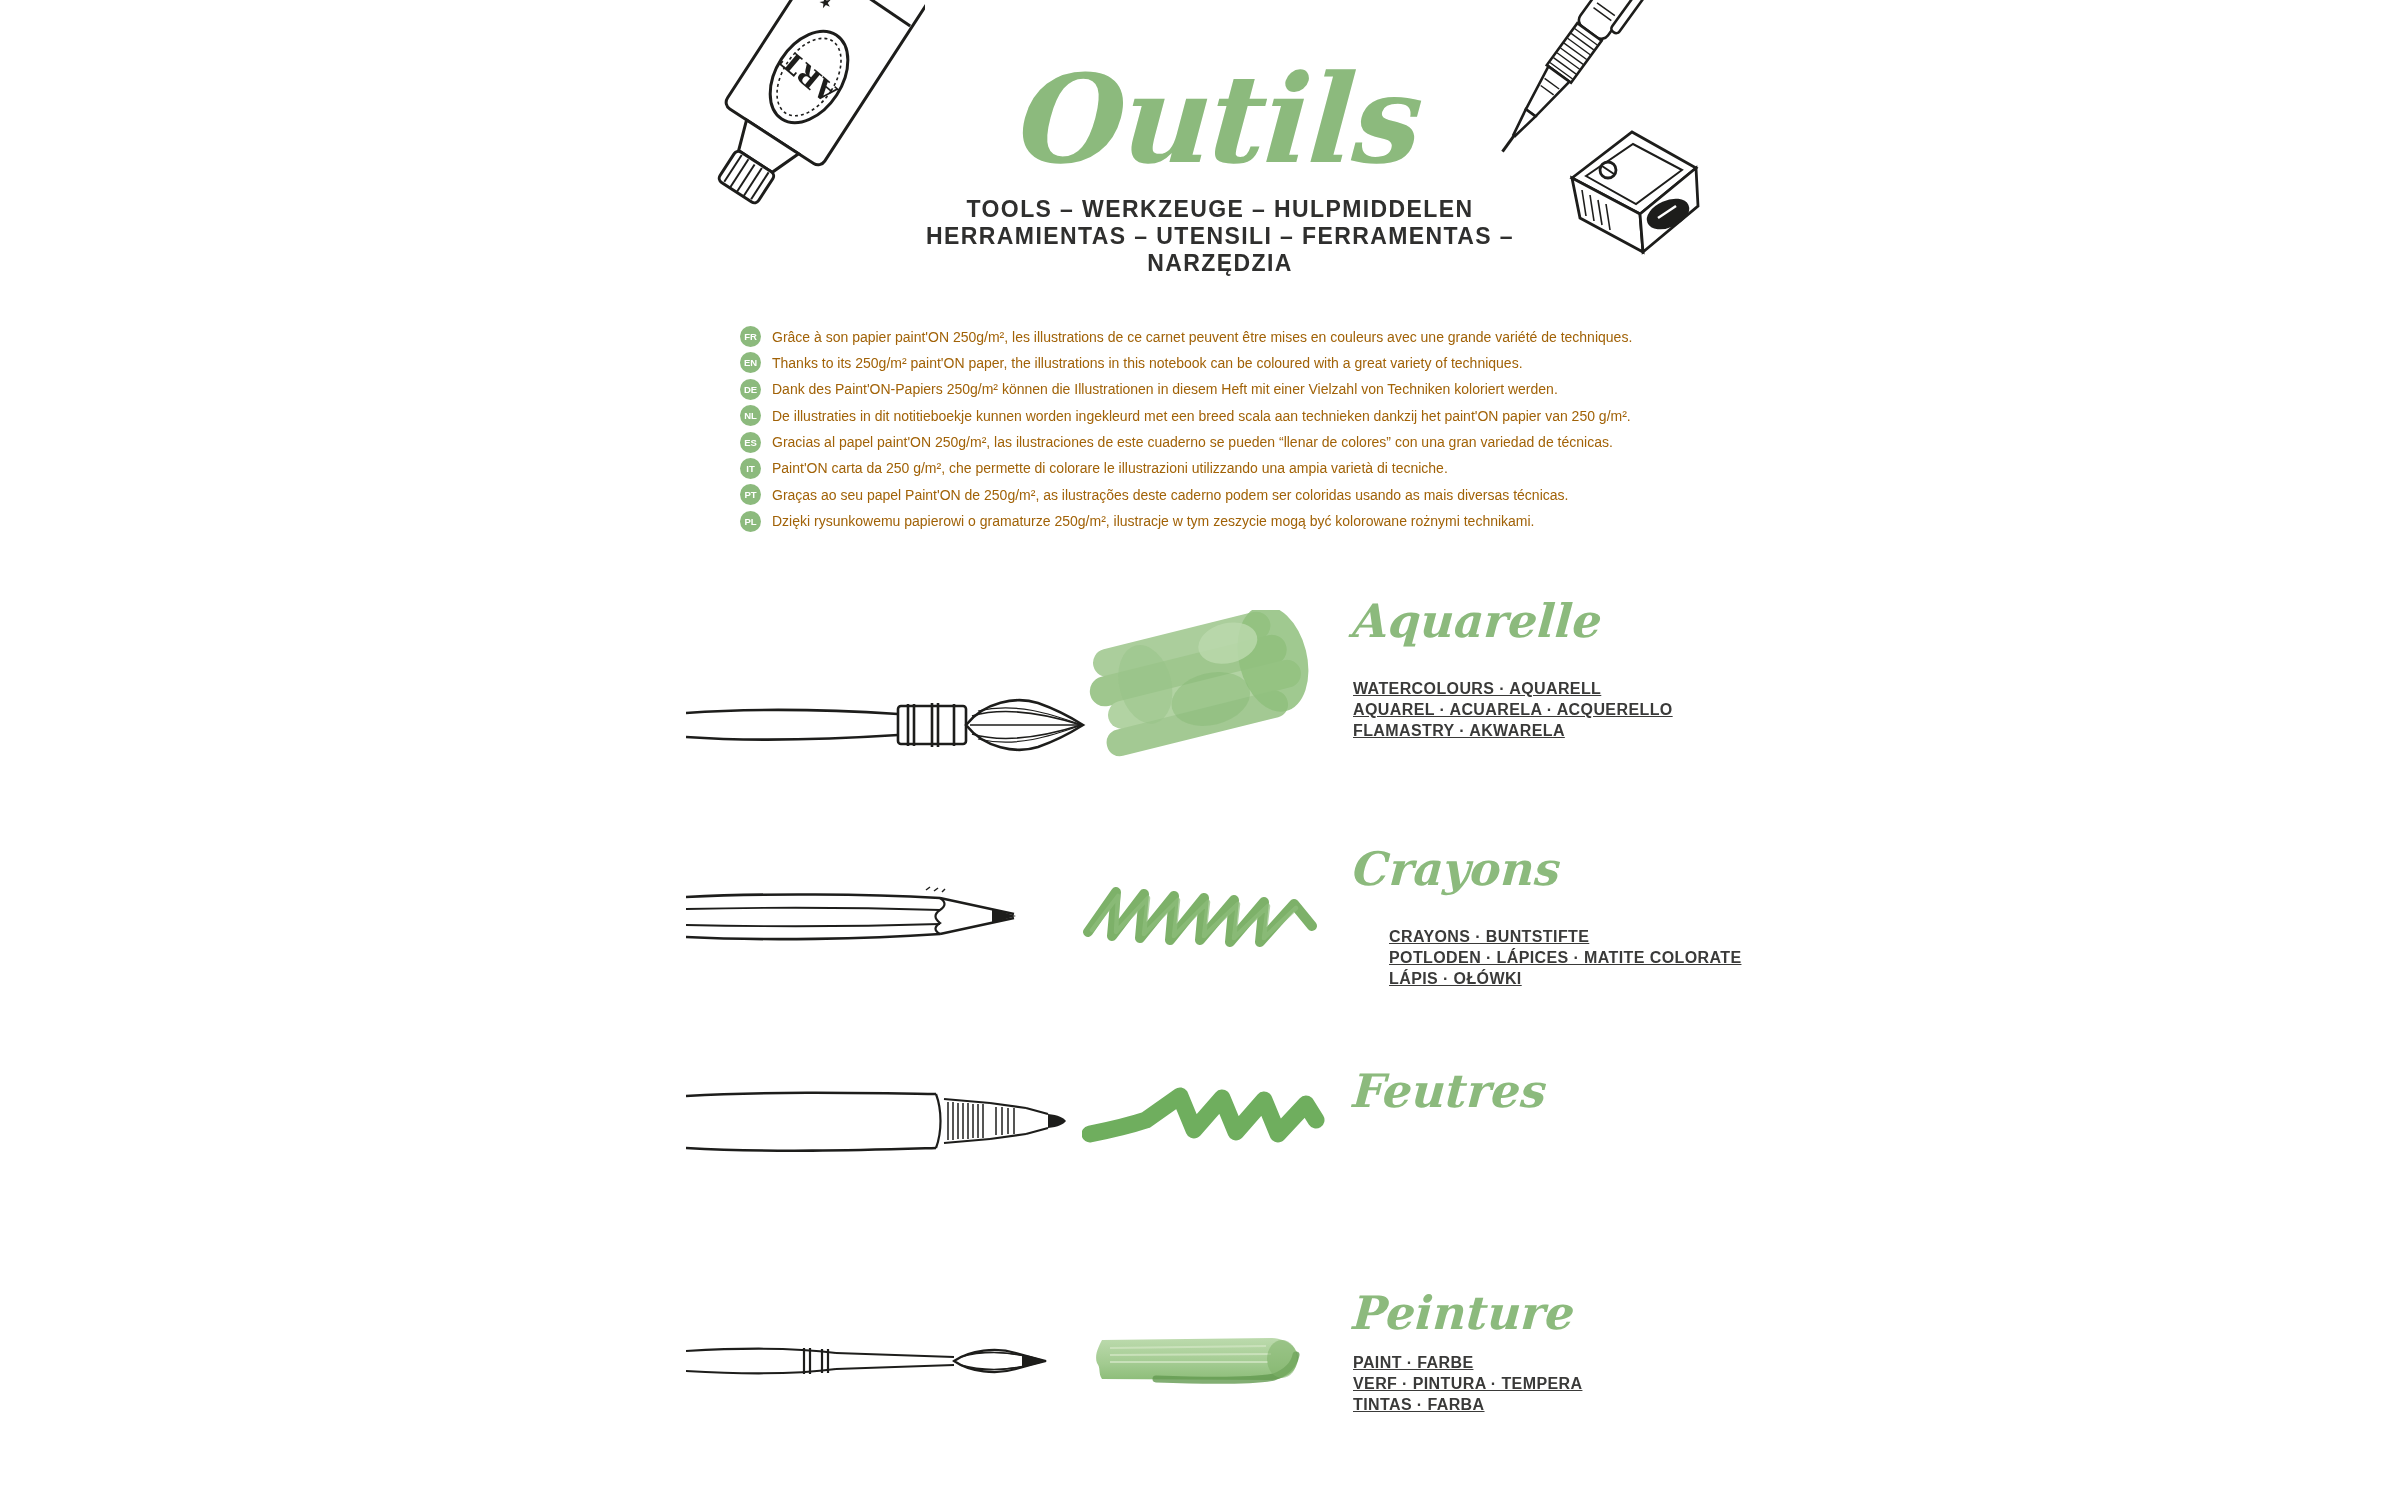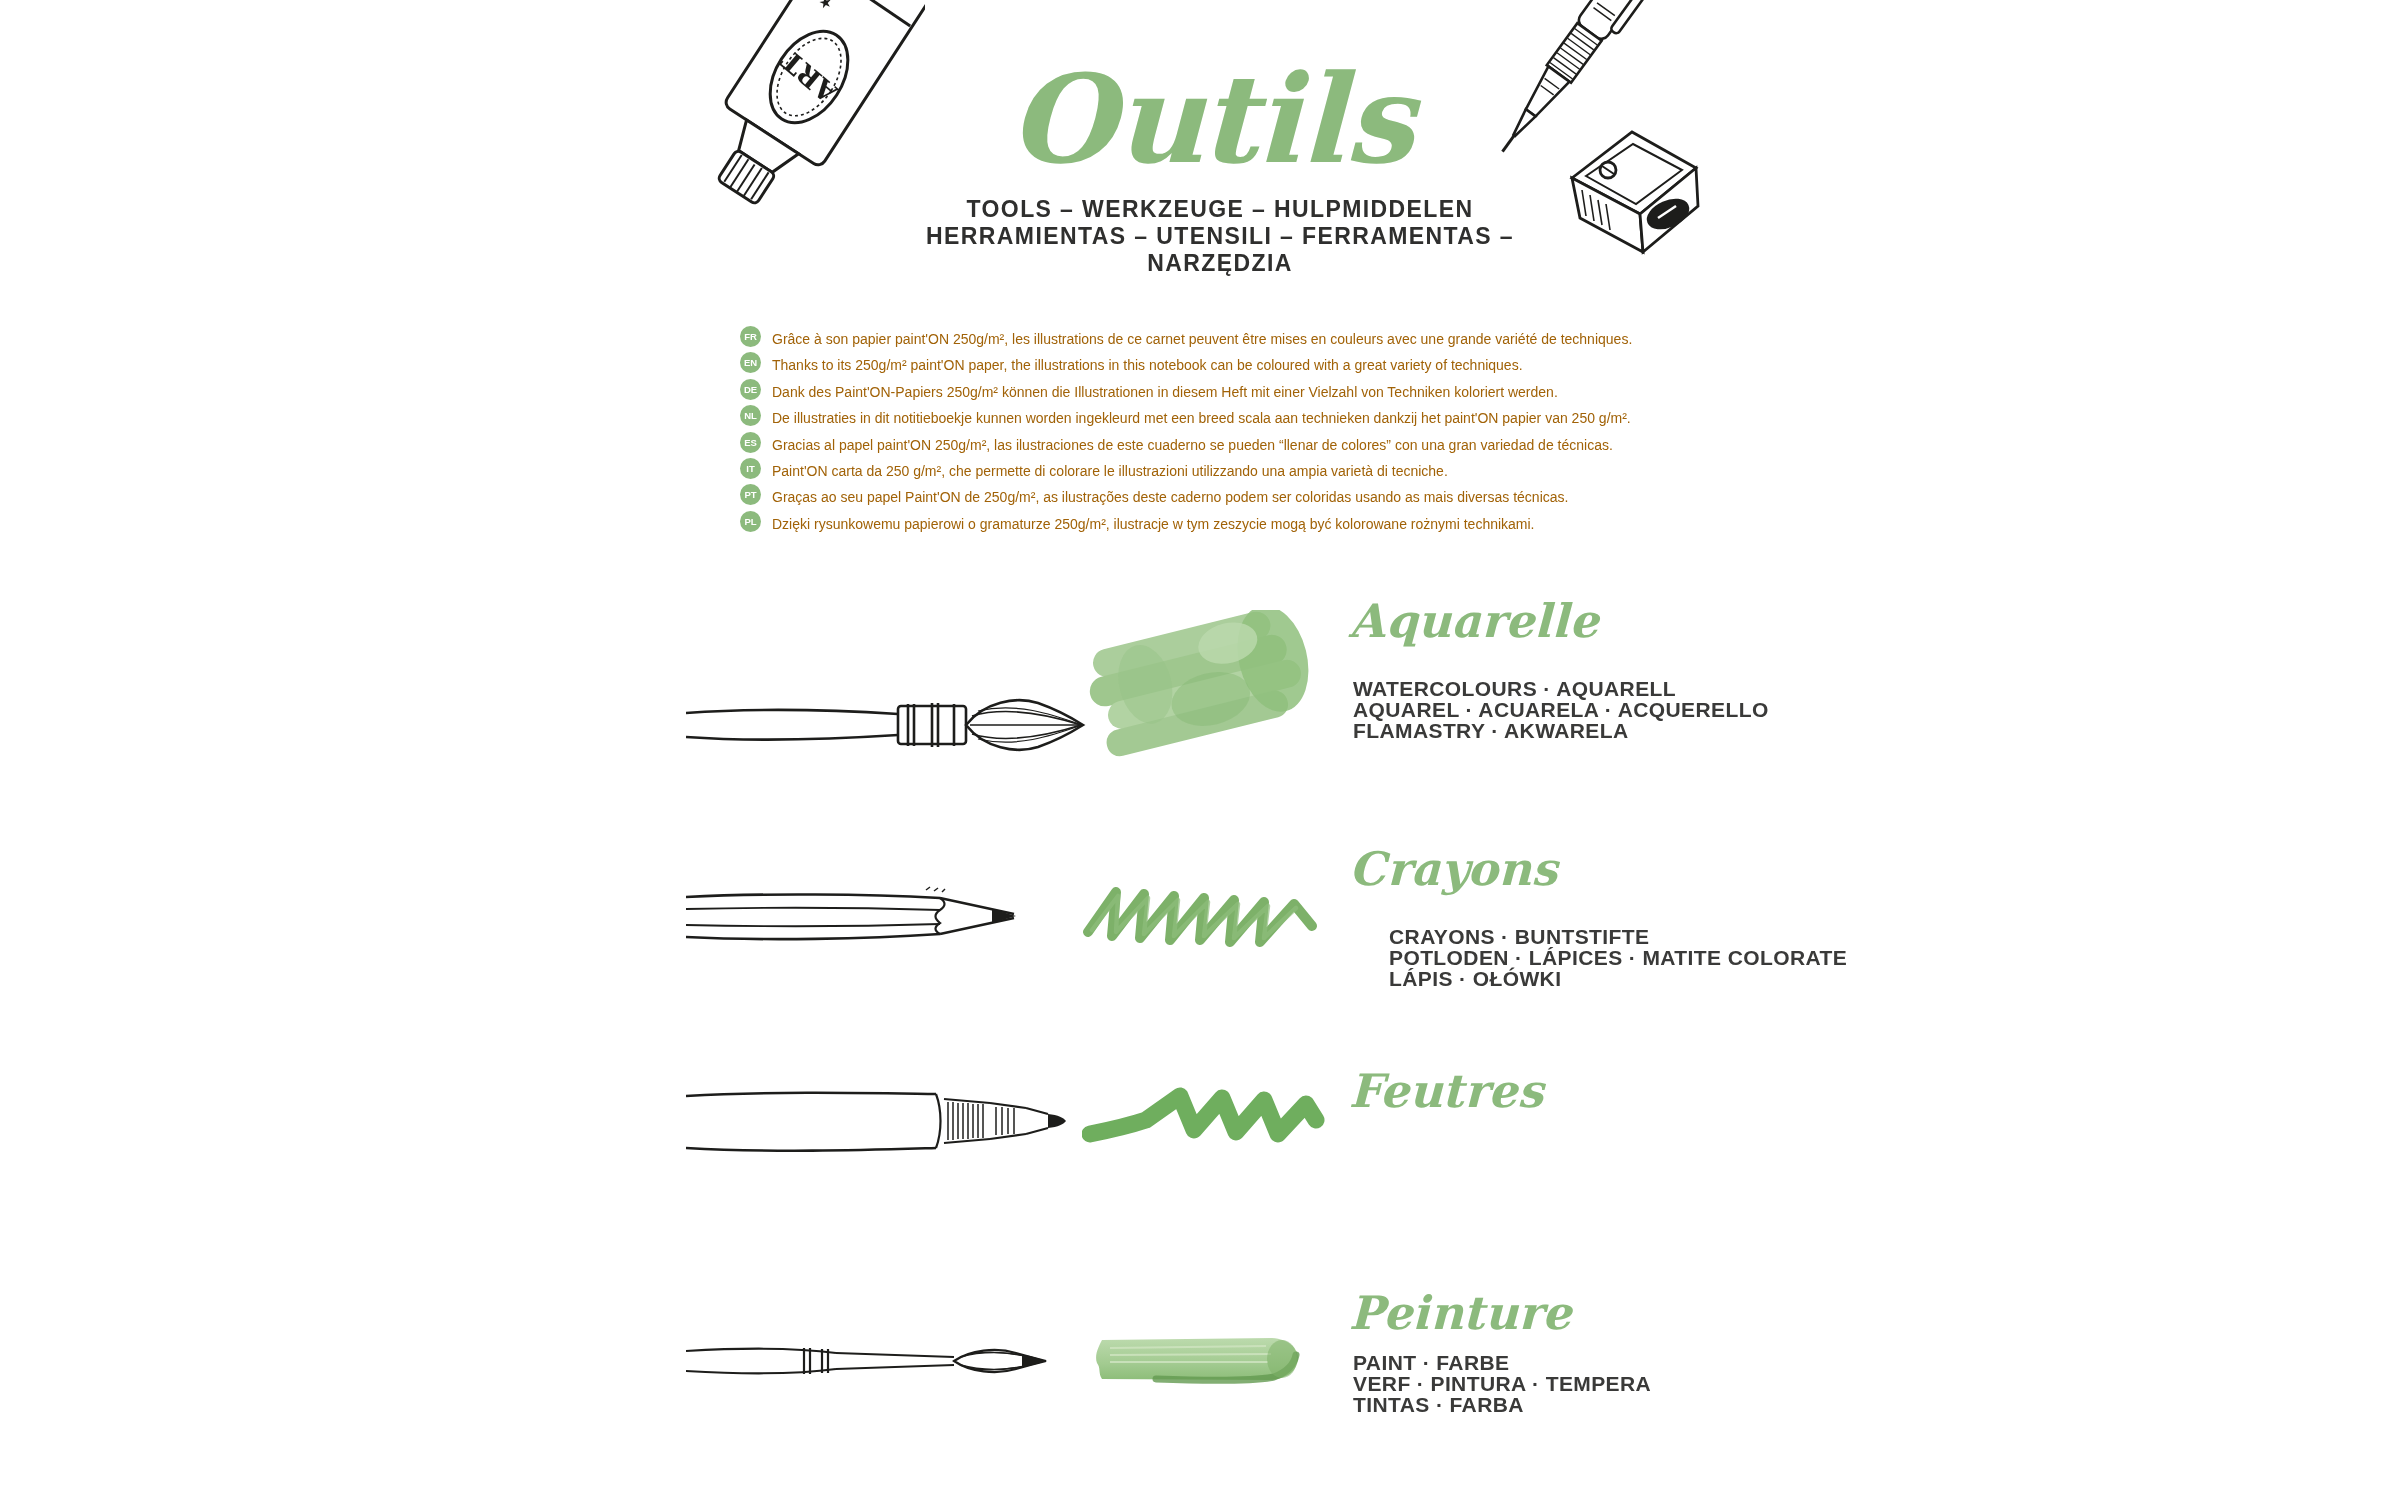--- a/index.html
+++ b/index.html
@@ -9,29 +9,29 @@
 
   
   .title-block{left:890px;top:52px;width:660px;text-align:center;}
   .page-title{font-family:"DejaVu Serif", serif;font-style:italic;font-weight:700;
               font-size:122px;line-height:1.1;color:#8cba7d;margin:0;
               transform:skewX(-4deg);letter-spacing:-2px;}
   .subtitle{font-weight:700;font-size:23px;letter-spacing:1.4px;color:#2f2f2e;line-height:27px;margin-top:10px;}
 
   
   .intro{left:740px;top:326px;width:970px;display:flex;flex-direction:column;gap:5.4px;}
-  .intro-row{display:flex;align-items:flex-end;gap:11px;height:21px;}
+  .intro-row{display:flex;align-items:center;gap:11px;height:21px;}
   .lang-badge{flex:0 0 auto;width:21px;height:21px;border-radius:50%;background:#8cba7d;color:#ffffff;
               font-size:9.5px;font-weight:700;display:flex;align-items:center;justify-content:center;}
   .intro-text{font-size:14px;color:#a16207;white-space:nowrap;}
 
   
   .section-heading{font-family:"DejaVu Serif", serif;font-style:italic;font-weight:700;
                    font-size:46px;line-height:1;color:#8cba7d;margin:0;transform:skewX(-4deg);}
-  .section-lines{font-size:21px;font-weight:700;color:#3a3a39;letter-spacing:0.4px;line-height:21px;}
+  .section-lines{font-size:16px;font-weight:700;color:#3a3a39;letter-spacing:0.4px;line-height:21px;text-decoration:underline;}
   .section-lines p{margin:0;white-space:nowrap;}
   svg{display:block;}
 </style>
 </head>
 <body>
 
 <div id="canvas">
 
   <svg class="abs" style="left:655px;top:0px;" width="270" height="232" viewBox="0 0 270 232">
     <g transform="rotate(33 135 110)" stroke="#1d1d1b" stroke-width="3" fill="#ffffff">

